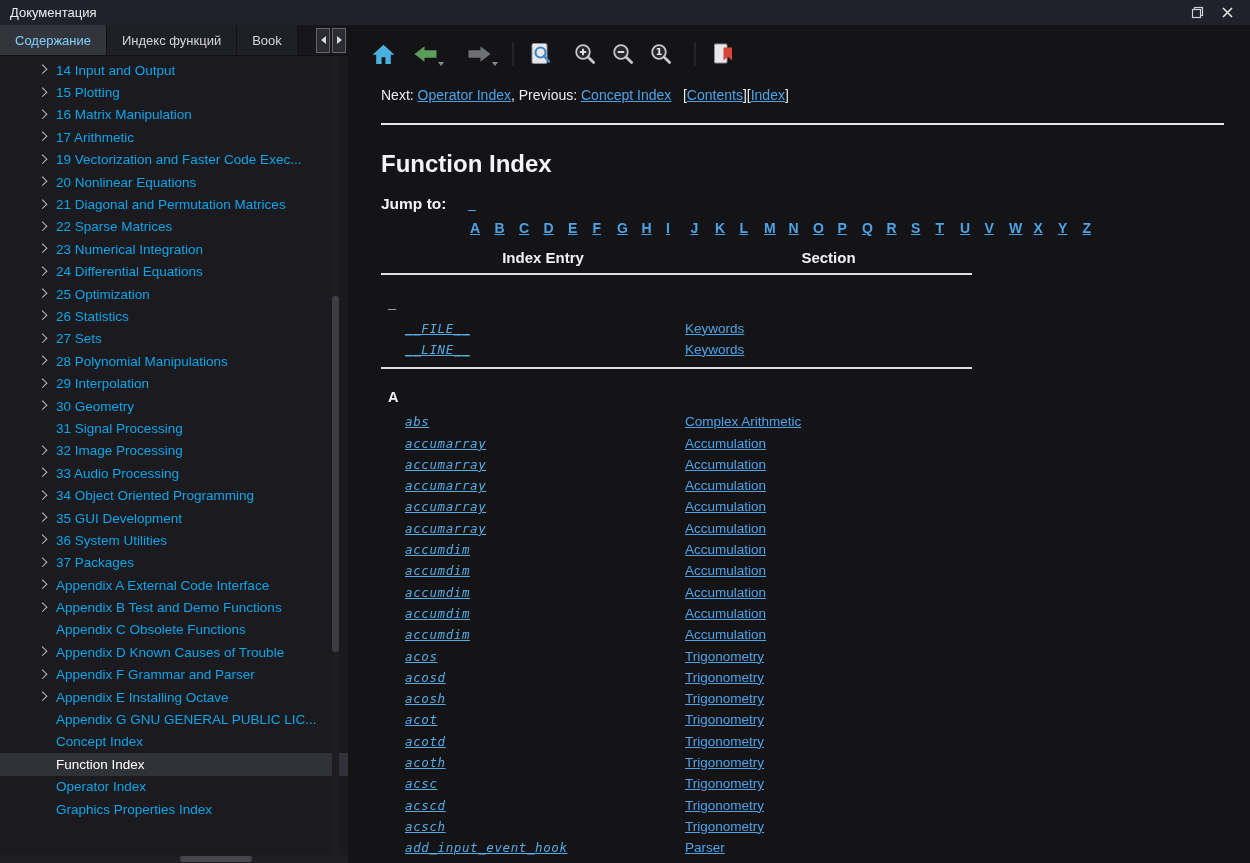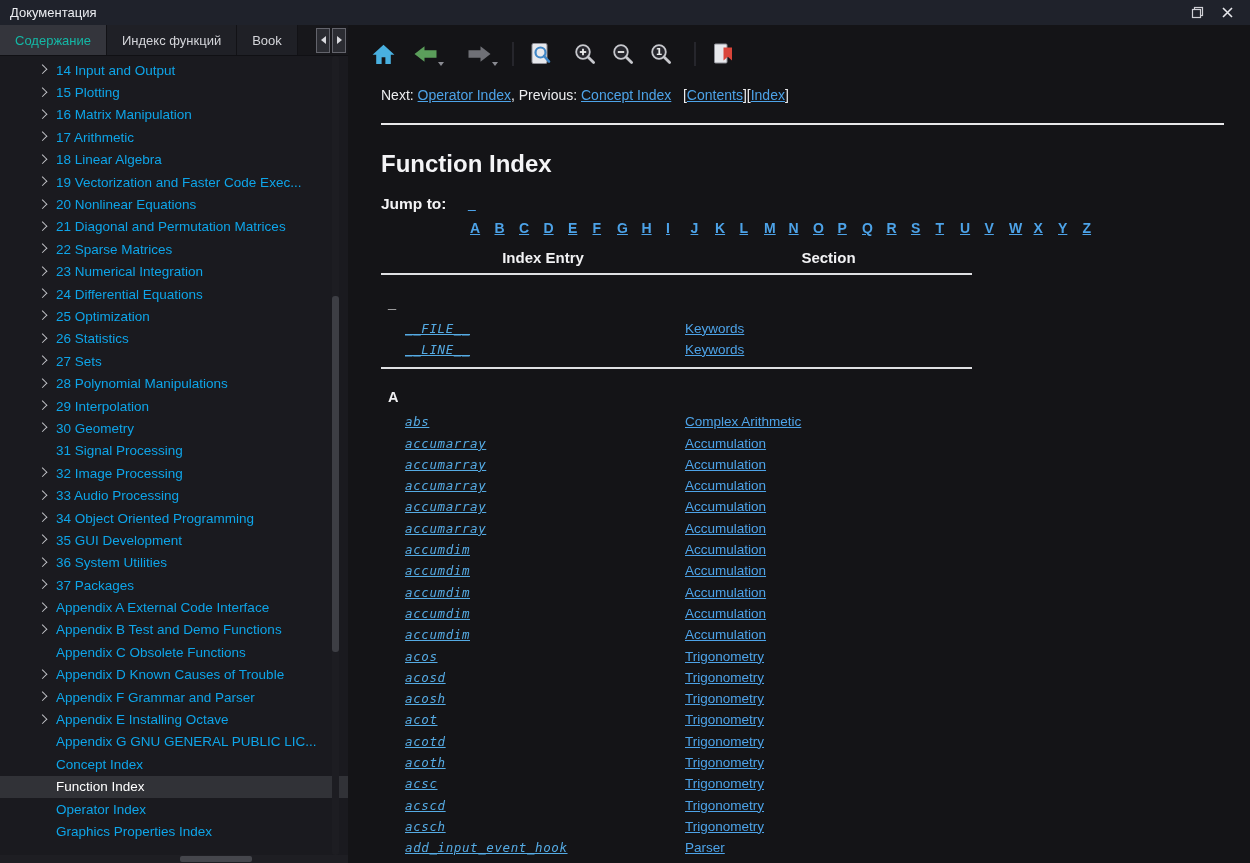--- a/index.html
+++ b/index.html
@@ -18,21 +18,21 @@
   
   .tabbar{
     position:absolute;top:25px;left:0;width:348px;height:31px;background:#17171b;
     display:flex;align-items:stretch;border-bottom:1px solid #101014;box-sizing:border-box;
   }
   .tabstrip{display:flex;align-items:stretch;min-width:0;overflow:hidden;flex:1;}
   .tab{
     display:flex;align-items:center;padding:0 15px;font-size:13px;color:#d4d5da;
     background:#1f2026;border-right:1px solid #121216;white-space:nowrap;
   }
-  .tab.active{background:#34353c;color:#14b8a6;}
+  .tab.active{background:#34353c;color:#7dd3fc;}
   .tabscroll{display:flex;align-items:center;gap:2px;padding:0 2px;}
   .sbtn{width:14px;height:25px;background:#2b2c32;border:1px solid #63646c;display:flex;align-items:center;justify-content:center;box-sizing:border-box;}
   .tri-left{width:0;height:0;border-top:4px solid transparent;border-bottom:4px solid transparent;border-right:5px solid #d9dade;}
   .tri-right{width:0;height:0;border-top:4px solid transparent;border-bottom:4px solid transparent;border-left:5px solid #d9dade;}
   
   .sidebar{position:absolute;top:56px;left:0;width:348px;bottom:8px;background:#1a1a1f;overflow:hidden;}
   .tree{padding-top:3px;}
   .tree-item{height:22.4px;display:flex;align-items:center;position:relative;padding-left:56px;color:#0ea5e9;font-size:13.5px;white-space:nowrap;}
   .tree-item.selected{background:#313237;color:#ffffff;}
   .chev{position:absolute;left:39px;top:50%;width:6px;height:6px;border-top:1.5px solid #c2c3c8;border-right:1.5px solid #c2c3c8;transform:translateY(-62%) rotate(45deg);}
@@ -125,24 +125,20 @@
       <div class="tree-item">
         <span class="chev"></span>
         <span class="tree-label">16 Matrix Manipulation</span>
       </div>
       <div class="tree-item">
         <span class="chev"></span>
         <span class="tree-label">17 Arithmetic</span>
       </div>
       <div class="tree-item">
         <span class="chev"></span>
-        <span class="tree-label">18 Linear Algebra</span>
-      </div>
-      <div class="tree-item">
-        <span class="chev"></span>
         <span class="tree-label">19 Vectorization and Faster Code Exec...</span>
       </div>
       <div class="tree-item">
         <span class="chev"></span>
         <span class="tree-label">20 Nonlinear Equations</span>
       </div>
       <div class="tree-item">
         <span class="chev"></span>
         <span class="tree-label">21 Diagonal and Permutation Matrices</span>
       </div>

